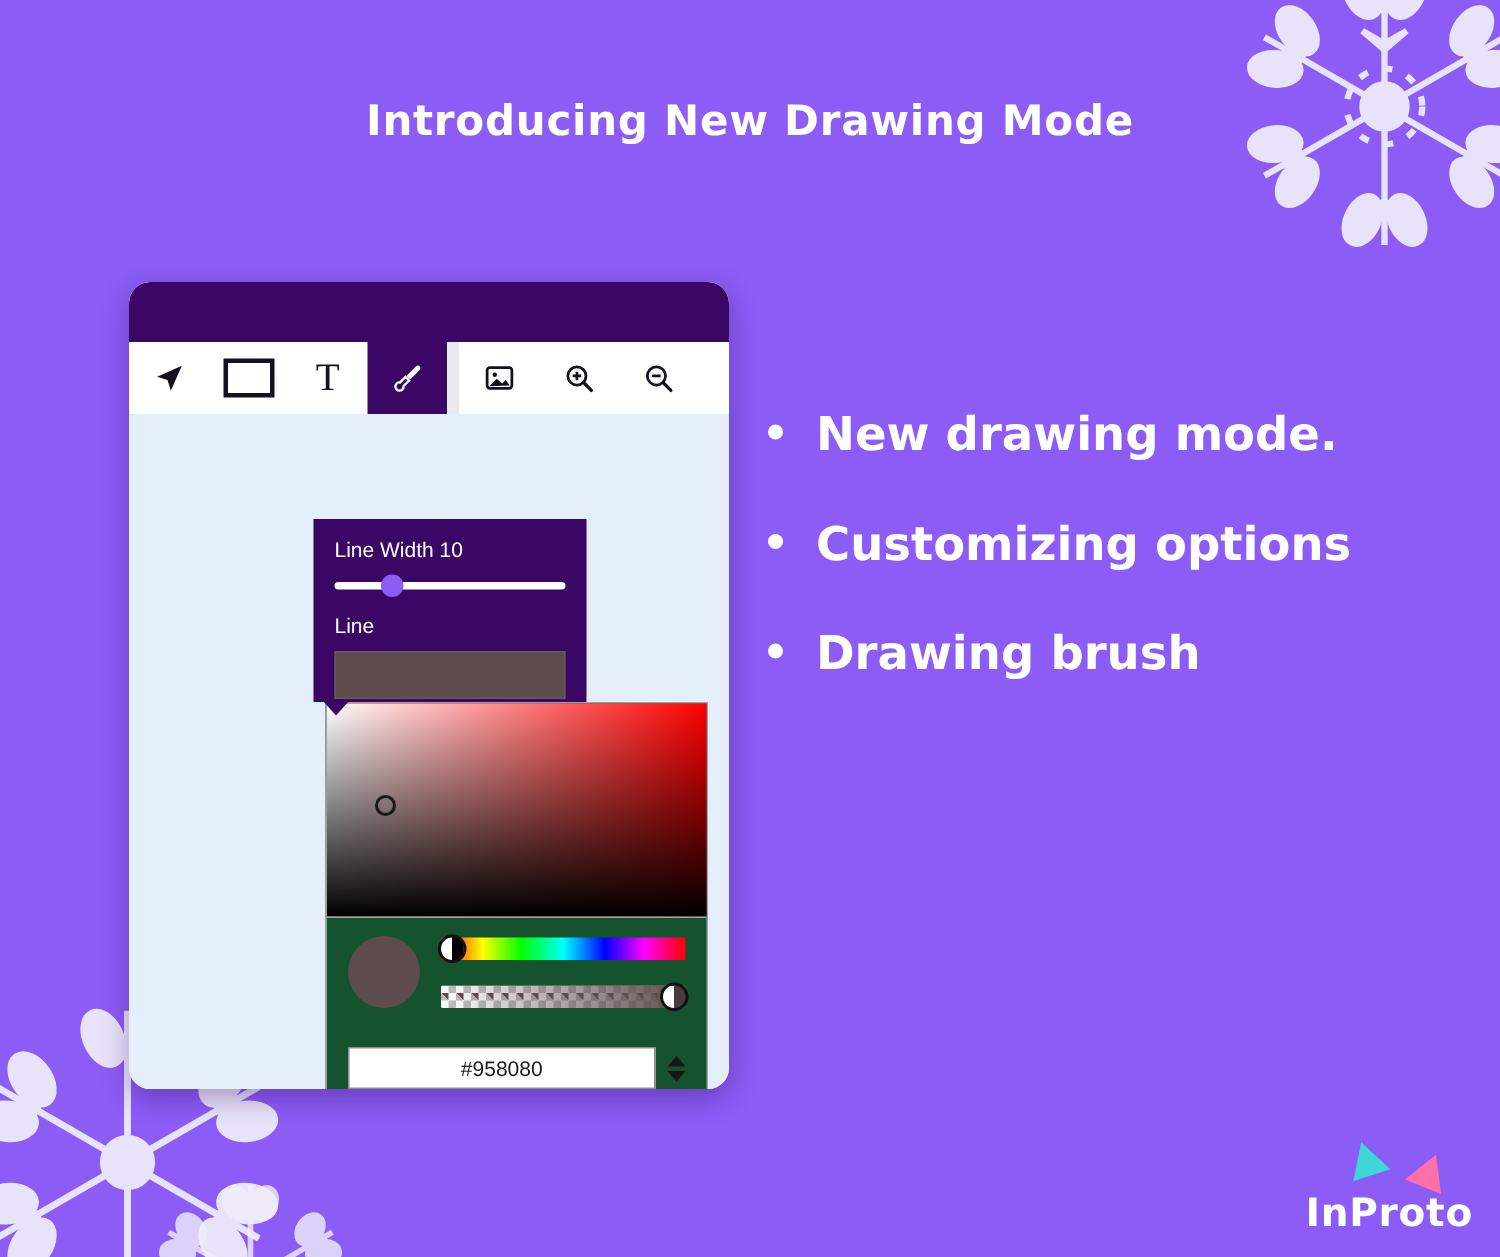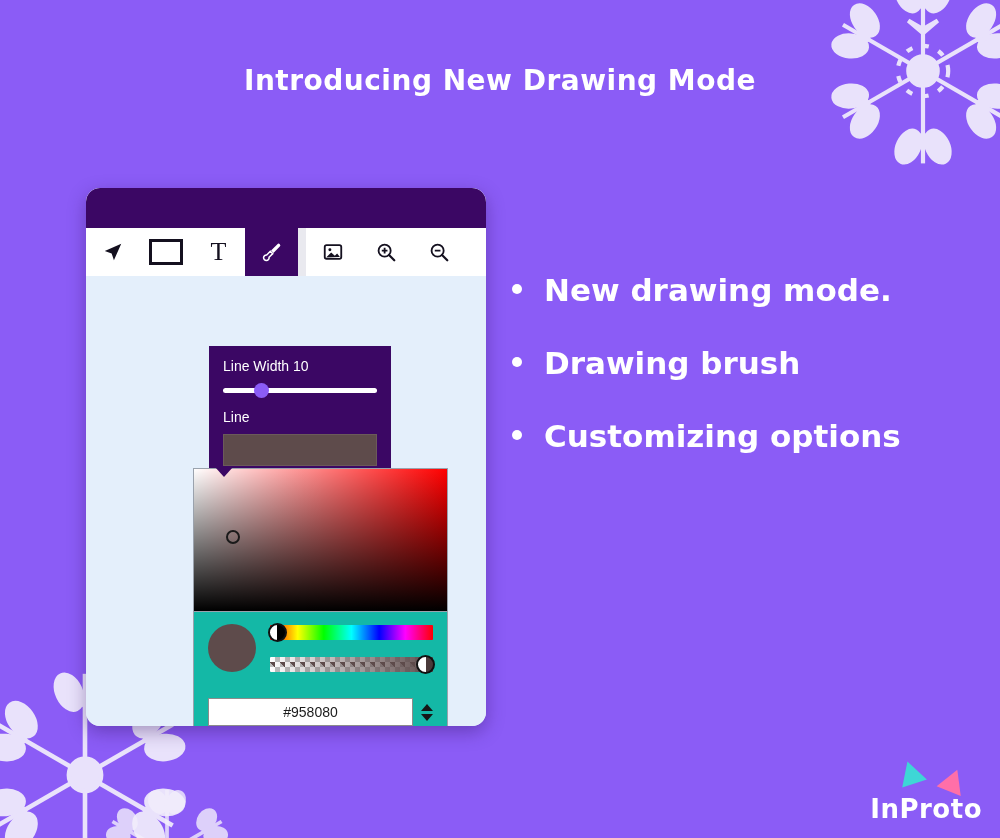--- a/index.html
+++ b/index.html
@@ -142,25 +142,25 @@
   .color-swatch {
     margin-top: 6px;
     height: 32px;
     background: #5e4b4b;
     border: 1px solid #6b5a5a;
   }
 
   
   .picker {
     position: absolute;
-    left: 107px;
+    left: 131px;
     top: 192px;
     width: 255px;
     height: 308px;
-    background: #14b8a6;
+    background: #14532d;
     border: 1px solid #9aa2ad;
     z-index: 5;
   }
   .sv-area {
     position: relative;
     height: 143px;
     background:
       linear-gradient(to top, #000 0%, rgba(0,0,0,0) 100%),
       linear-gradient(to right, #fff 0%, rgba(255,255,255,0) 100%),
       #ff0000;
@@ -550,25 +550,25 @@
   </div>
 </div>
 
 <div class="bullets">
   <div class="bullet">
     <span class="bullet-dot"></span>
     <span>New drawing mode.</span>
   </div>
   <div class="bullet">
     <span class="bullet-dot"></span>
-    <span>Drawing brush</span>
+    <span>Customizing options</span>
   </div>
   <div class="bullet">
     <span class="bullet-dot"></span>
-    <span>Customizing options</span>
+    <span>Drawing brush</span>
   </div>
 </div>
 
 <div class="logo">
   <div class="tri tri-teal"></div>
   <div class="tri tri-pink"></div>
   <div class="logo-text">InProto</div>
 </div>
 
 </body></html>

